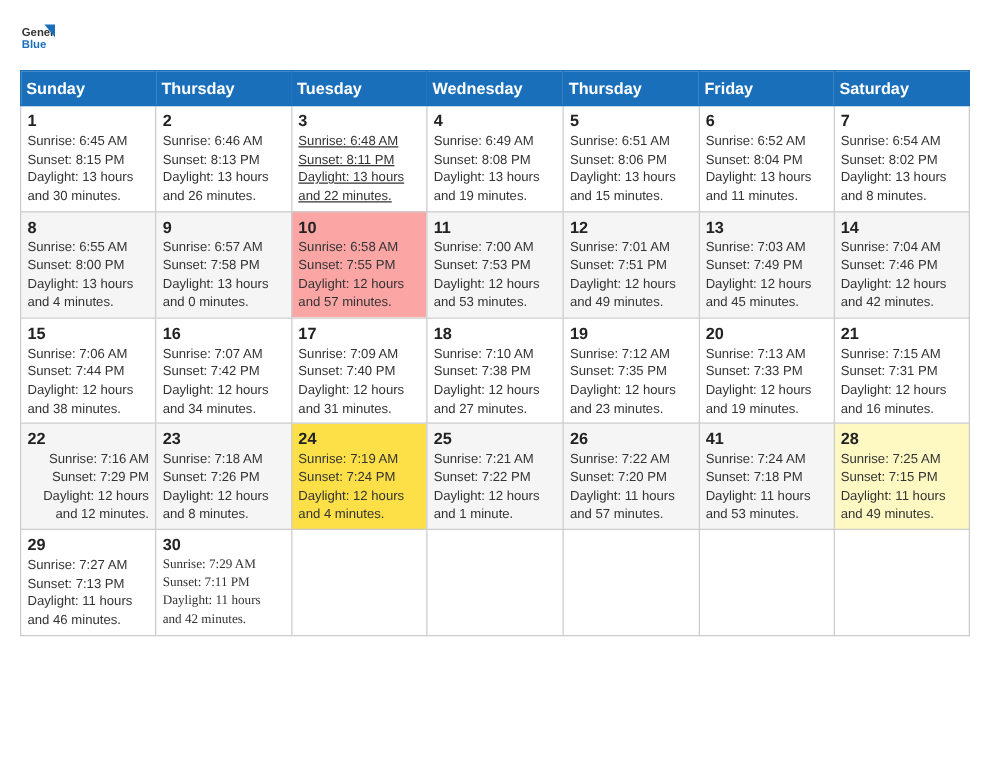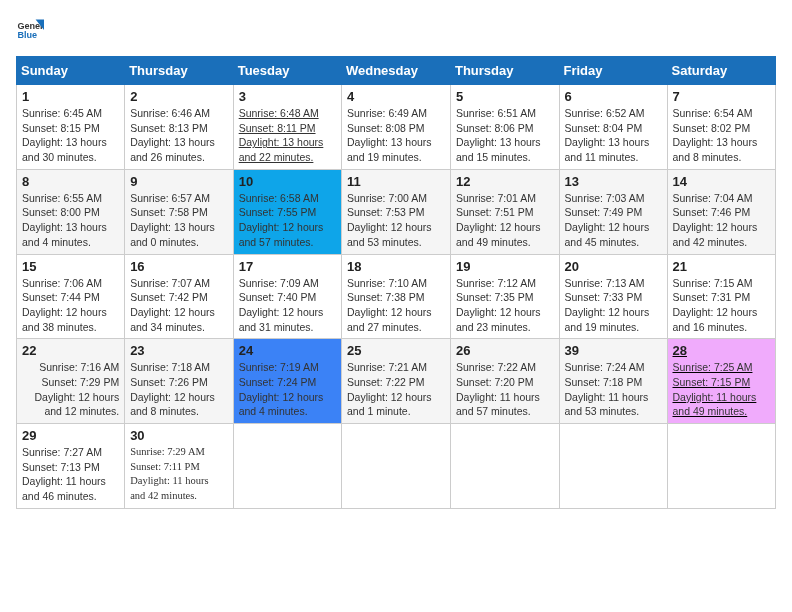--- a/index.html
+++ b/index.html
@@ -171,21 +171,21 @@
 Daylight: 13 hours
 and 4 minutes.</div>
         </td>
         <td style="background: rgb(245, 245, 245);">
           <span class="day-num">9</span>
           <div class="day-info" style="white-space: pre-line;">Sunrise: 6:57 AM
 Sunset: 7:58 PM
 Daylight: 13 hours
 and 0 minutes.</div>
         </td>
-        <td style="background: #0ea5e9;">
+        <td style="background: #fca5a5;">
           <span class="day-num">10</span>
           <div class="day-info" style="white-space: pre-line;">Sunrise: 6:58 AM
 Sunset: 7:55 PM
 Daylight: 12 hours
 and 57 minutes.</div>
         </td>
         <td style="background: rgb(245, 245, 245);">
           <span class="day-num">11</span>
           <div class="day-info" style="white-space: pre-line;">Sunrise: 7:00 AM
 Sunset: 7:53 PM
@@ -273,21 +273,21 @@
 Daylight: 12 hours
 and 12 minutes.</div>
         </td>
         <td style="background: rgb(245, 245, 245);">
           <span class="day-num">23</span>
           <div class="day-info" style="white-space: pre-line;">Sunrise: 7:18 AM
 Sunset: 7:26 PM
 Daylight: 12 hours
 and 8 minutes.</div>
         </td>
-        <td style="background: #3b82f6;">
+        <td style="background: #fde047;">
           <span class="day-num">24</span>
           <div class="day-info" style="white-space: pre-line;">Sunrise: 7:19 AM
 Sunset: 7:24 PM
 Daylight: 12 hours
 and 4 minutes.</div>
         </td>
         <td style="background: rgb(245, 245, 245);">
           <span class="day-num">25</span>
           <div class="day-info" style="white-space: pre-line;">Sunrise: 7:21 AM
 Sunset: 7:22 PM
@@ -295,27 +295,27 @@
 and 1 minute.</div>
         </td>
         <td style="background: rgb(245, 245, 245);">
           <span class="day-num">26</span>
           <div class="day-info" style="white-space: pre-line;">Sunrise: 7:22 AM
 Sunset: 7:20 PM
 Daylight: 11 hours
 and 57 minutes.</div>
         </td>
         <td style="background: rgb(245, 245, 245);">
-          <span class="day-num">39</span>
+          <span class="day-num">41</span>
           <div class="day-info" style="white-space: pre-line;">Sunrise: 7:24 AM
 Sunset: 7:18 PM
 Daylight: 11 hours
 and 53 minutes.</div>
         </td>
-        <td style="background: #f0abfc; text-decoration: underline;">
+        <td style="background: #fef9c3;">
           <span class="day-num">28</span>
           <div class="day-info" style="white-space: pre-line;">Sunrise: 7:25 AM
 Sunset: 7:15 PM
 Daylight: 11 hours
 and 49 minutes.</div>
         </td>
       </tr>
       <tr>
         <td>
           <span class="day-num">29</span>

